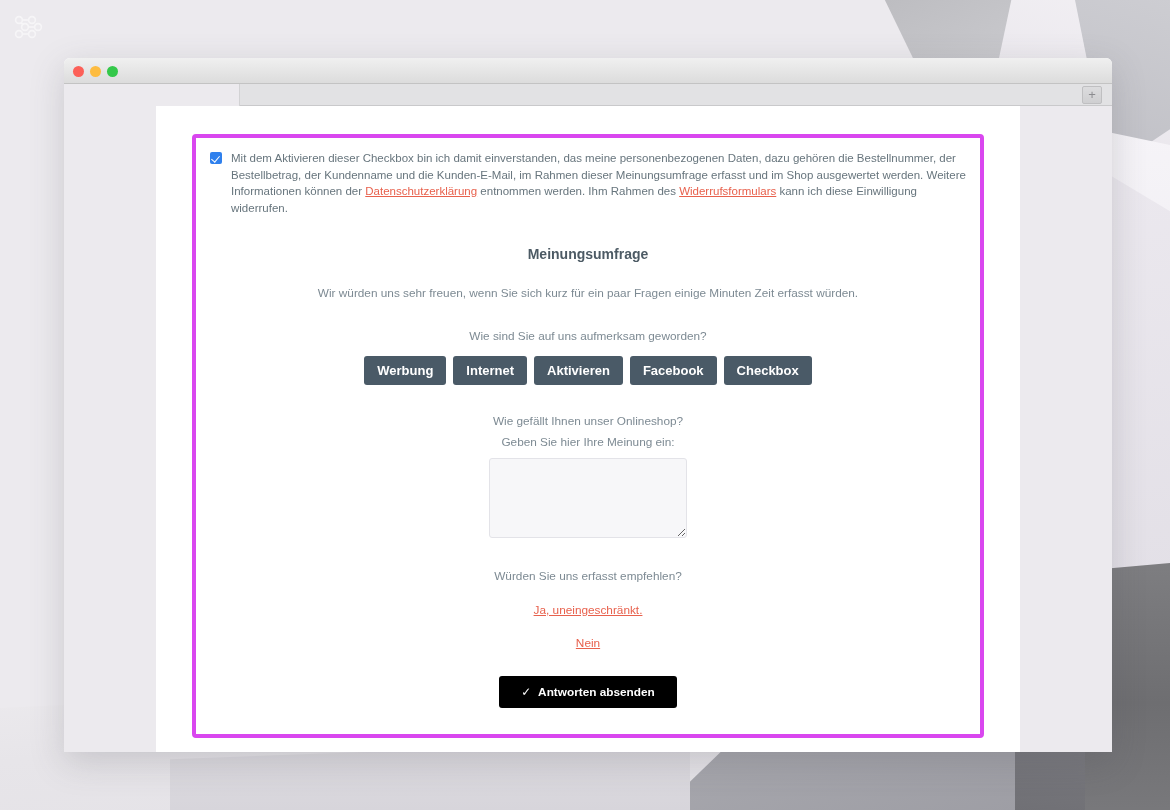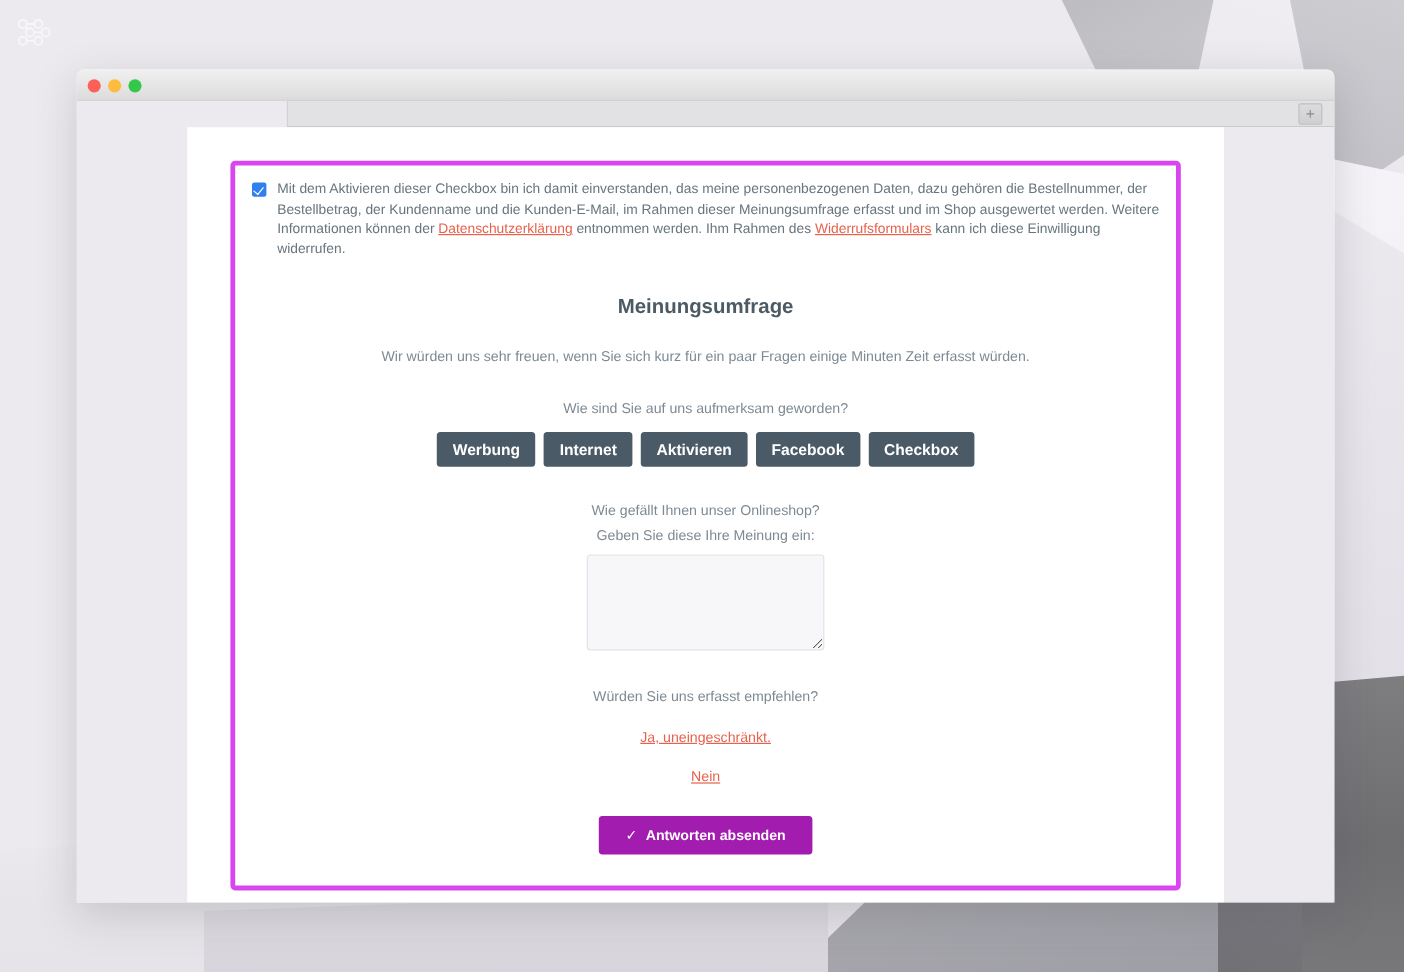--- a/index.html
+++ b/index.html
@@ -172,21 +172,21 @@
     color: #e8614d;
     text-decoration: underline;
   }
 
   
   #survey {
     padding: 14px 20px 26px 20px;
     text-align: center;
   }
   #survey-title {
-    font-size: 17px;
+    font-size: 14px;
     font-weight: bold;
     color: #4c5a64;
     margin: 6px 0 22px 0;
   }
   .survey-line {
     font-size: 11.8px;
     color: #7d8a93;
     line-height: 18px;
   }
   #survey-intro { margin-bottom: 25px; }
@@ -229,21 +229,21 @@
 
   #q3-label { margin-bottom: 18px; }
   .radio-answer {
     display: block;
     font-size: 11.8px;
     color: #e8614d;
     margin-bottom: 19px;
     cursor: pointer;
   }
   #btn-submit {
-    background: #a21caf;
+    background: #000000;
     color: #fff;
     font-size: 11.8px;
     font-weight: bold;
     border: none;
     border-radius: 3px;
     padding: 9px 22px;
     margin-top: 7px;
     cursor: pointer;
     font-family: "Liberation Sans", sans-serif;
   }
@@ -316,21 +316,21 @@
               <div id="q1-label" class="survey-line">Wie sind Sie auf uns aufmerksam geworden?</div>
               <div id="q1-options">
                 <button class="btn-dark">Werbung</button>
                 <button class="btn-dark">Internet</button>
                 <button class="btn-dark">Aktivieren</button>
                 <button class="btn-dark">Facebook</button>
                 <button class="btn-dark">Checkbox</button>
               </div>
 
               <div id="q2-label" class="survey-line">Wie gefällt Ihnen unser Onlineshop?</div>
-              <div id="q2-sublabel" class="survey-line">Geben Sie diese Ihre Meinung ein:</div>
+              <div id="q2-sublabel" class="survey-line">Geben Sie hier Ihre Meinung ein:</div>
               <textarea id="opinion-textarea" placeholder="" style=""></textarea>
 
               <div id="q3-label" class="survey-line">Würden Sie uns erfasst empfehlen?</div>
               <a class="radio-answer" href="#">Ja, uneingeschränkt.</a>
               <a class="radio-answer" href="#">Nein</a>
 
               <button id="btn-submit">
                 <span class="chk">✓</span><span>Antworten absenden</span>
               </button>
             </div>

